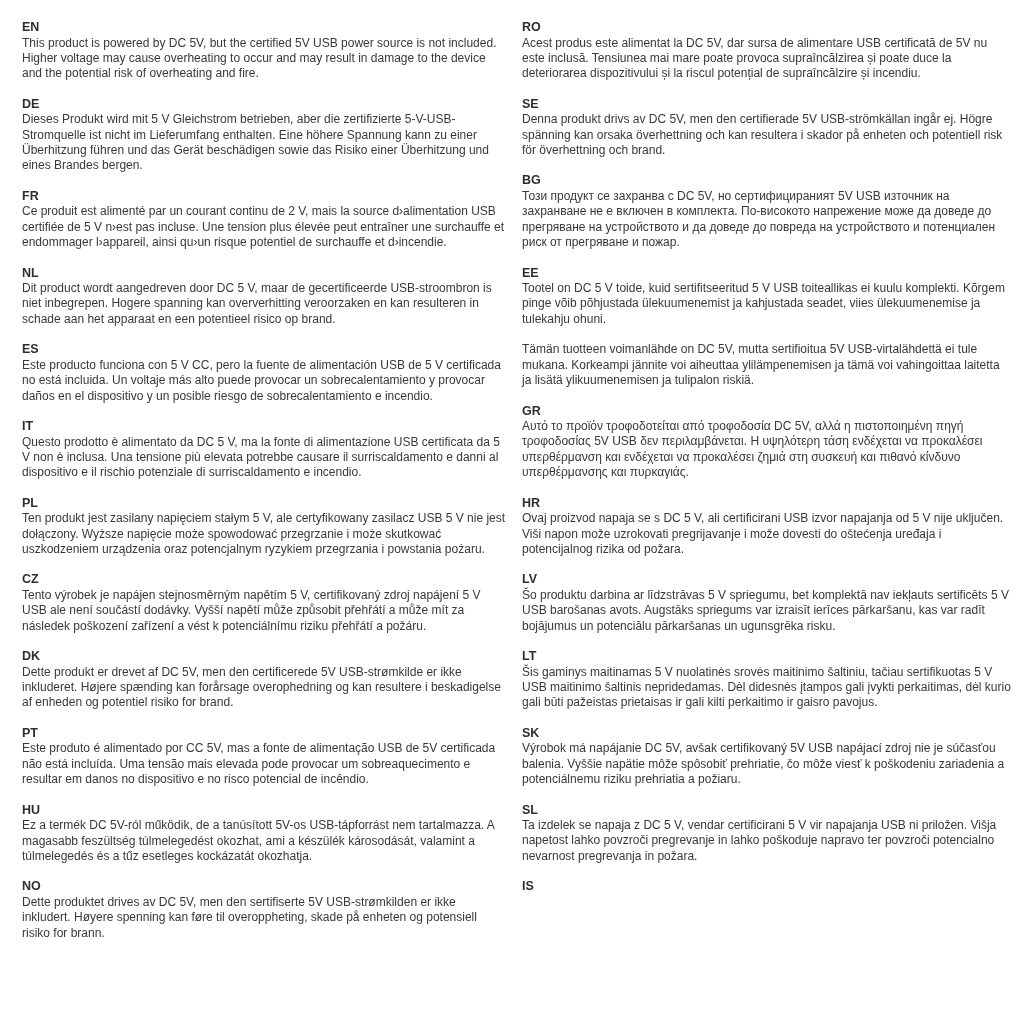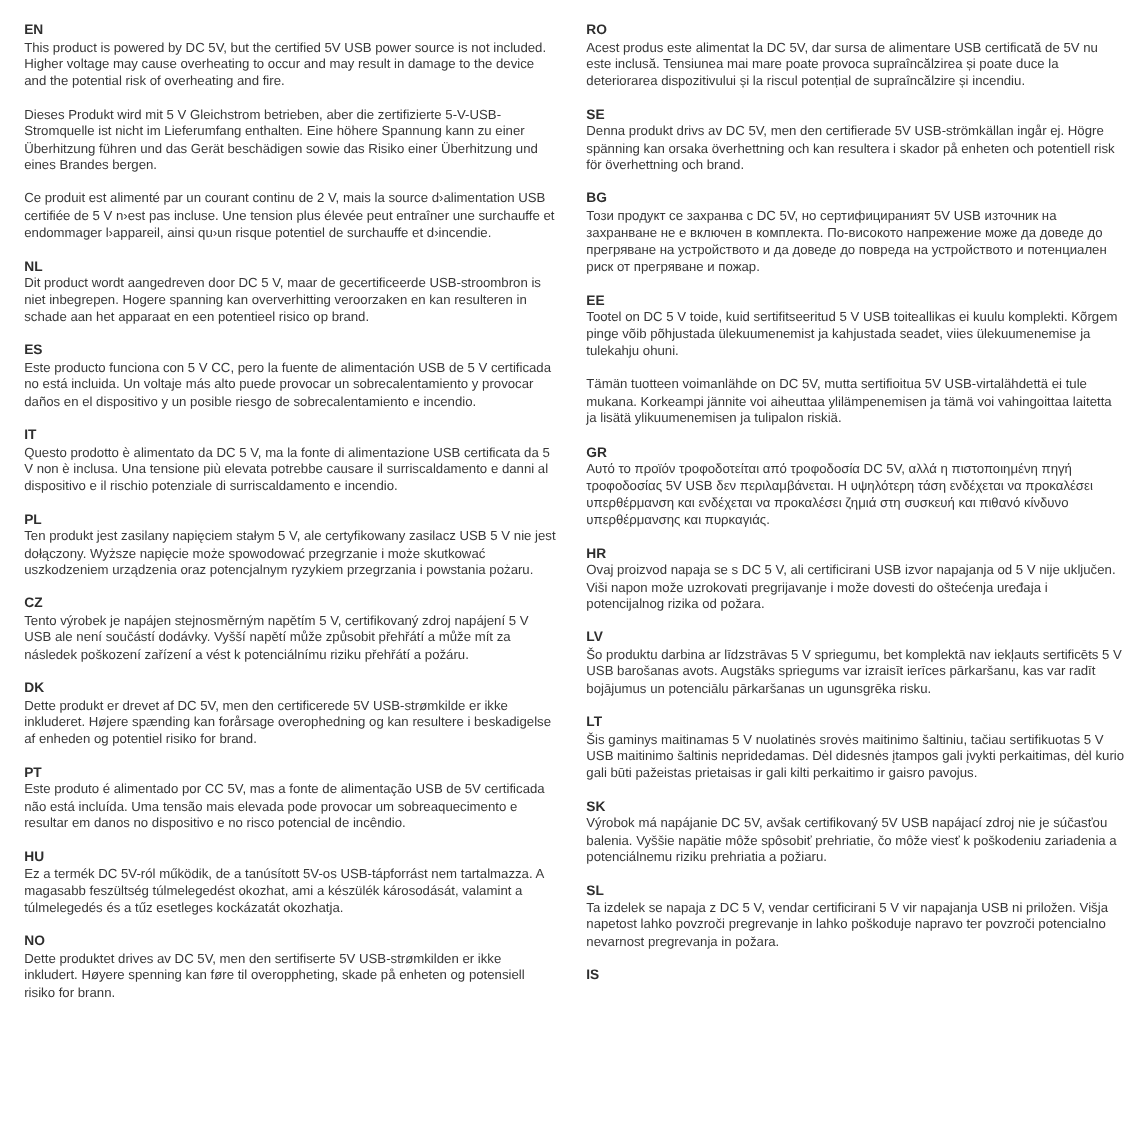--- a/index.html
+++ b/index.html
@@ -11,21 +11,21 @@
   body {
     width: 1024px;
     height: 1024px;
     overflow: hidden;
     font-family: "Liberation Sans", sans-serif;
     color: #333333;
   }
   .page {
     display: grid;
     grid-template-columns: 484px 490px;
-    column-gap: 27px;
+    column-gap: 16px;
     padding: 20px 0 0 22px;
   }
   .column {
     display: block;
   }
   .lang-block {
     margin: 0 0 15px 0;
   }
   .lang-code {
     margin: 0;
@@ -48,23 +48,25 @@
 <body>
 
 <div class="page">
 
   <div class="column">
     <section class="lang-block">
       <h2 class="lang-code">EN</h2>
       <p class="lang-text">This product is powered by DC 5V, but the certified 5V USB power source is not included. Higher voltage may cause overheating to occur and may result in damage to the device and the potential risk of overheating and fire.</p>
     </section>
     <section class="lang-block">
+      <h2 class="lang-code">DE</h2>
       <p class="lang-text">Dieses Produkt wird mit 5 V Gleichstrom betrieben, aber die zertifizierte 5-V-USB-Stromquelle ist nicht im Lieferumfang enthalten. Eine höhere Spannung kann zu einer Überhitzung führen und das Gerät beschädigen sowie das Risiko einer Überhitzung und eines Brandes bergen.</p>
     </section>
     <section class="lang-block">
+      <h2 class="lang-code">FR</h2>
       <p class="lang-text">Ce produit est alimenté par un courant continu de 2 V, mais la source d›alimentation USB certifiée de 5 V n›est pas incluse. Une tension plus élevée peut entraîner une surchauffe et endommager l›appareil, ainsi qu›un risque potentiel de surchauffe et d›incendie.</p>
     </section>
     <section class="lang-block">
       <h2 class="lang-code">NL</h2>
       <p class="lang-text">Dit product wordt aangedreven door DC 5 V, maar de gecertificeerde USB-stroombron is niet inbegrepen. Hogere spanning kan oververhitting veroorzaken en kan resulteren in schade aan het apparaat en een potentieel risico op brand.</p>
     </section>
     <section class="lang-block">
       <h2 class="lang-code">ES</h2>
       <p class="lang-text">Este producto funciona con 5 V CC, pero la fuente de alimentación USB de 5 V certificada no está incluida. Un voltaje más alto puede provocar un sobrecalentamiento y provocar daños en el dispositivo y un posible riesgo de sobrecalentamiento e incendio.</p>
     </section>

